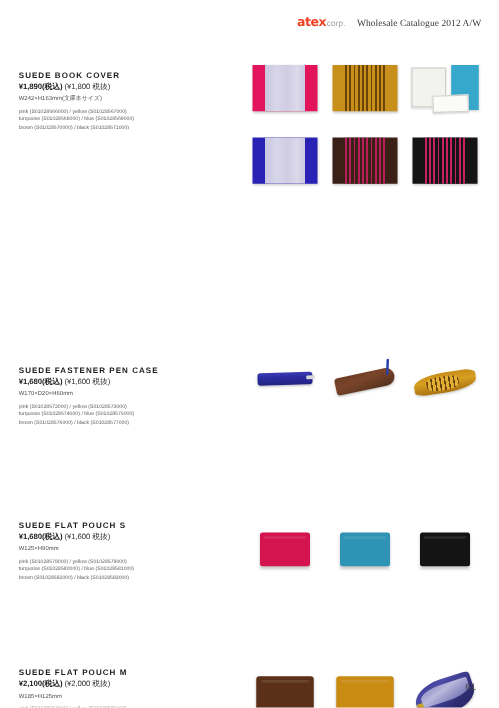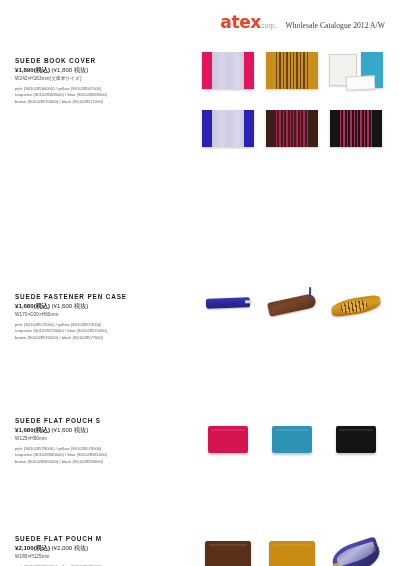--- a/index.html
+++ b/index.html
@@ -25,21 +25,21 @@
     align-items: baseline;
     gap: 9px;
   }
   .logo-wrap {
     display: flex;
     align-items: baseline;
   }
   .logo-atex {
     font-family: "DejaVu Sans", sans-serif;
     font-weight: 700;
-    font-size: 17px;
+    font-size: 10px;
     letter-spacing: -0.4px;
     color: #ef4123;
     line-height: 1;
   }
   .logo-corp {
     font-family: "Liberation Sans", sans-serif;
     font-weight: 400;
     font-size: 6.6px;
     color: #9a9a9a;
     letter-spacing: 0.1px;

